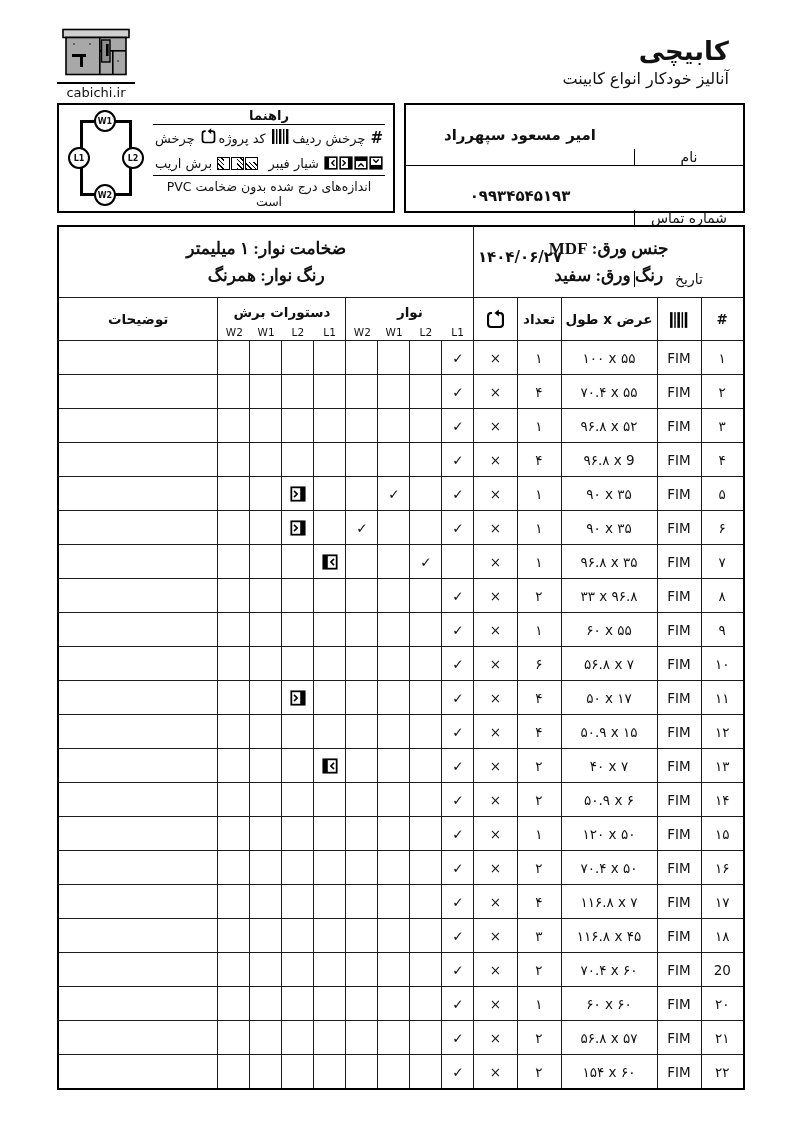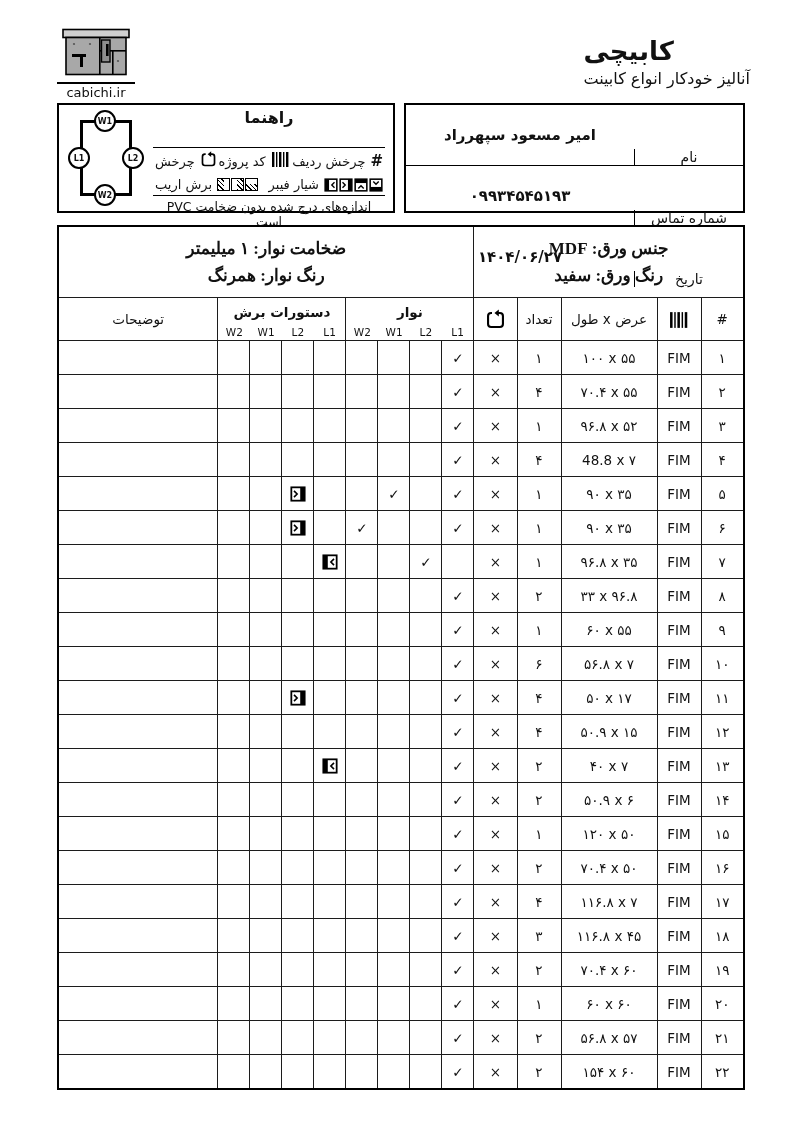--- a/index.html
+++ b/index.html
@@ -1,37 +1,37 @@
 <!DOCTYPE html>
 <html lang="fa"><head>
 <meta charset="utf-8">
 <style>
   html,body{margin:0;padding:0;background:#fff;}
   .page{position:relative;width:794px;height:1123px;background:#fff;overflow:hidden;
         font-family:"DejaVu Sans","Liberation Sans",sans-serif;color:#111;direction:rtl;}
 
   
-  .brand{position:absolute;top:36px;right:44px;text-align:left;}
+  .brand{position:absolute;top:36px;right:65px;text-align:right;}
   .brand-title{font-size:26px;font-weight:700;line-height:1.2;}
   .brand-sub{font-size:16px;margin-top:2px;}
   .logo{position:absolute;top:28px;left:57px;width:78px;text-align:center;}
   .logo-text{border-top:2px solid #000;font-size:13px;direction:ltr;margin-top:1px;padding-top:1px;}
 
   
   .top-boxes{position:absolute;top:103px;left:57px;width:688px;height:110px;display:flex;gap:9px;}
   .info-box{width:341px;border:2.5px solid #000;box-sizing:border-box;display:flex;flex-direction:column;}
   .info-row{flex:1;display:flex;align-items:stretch;}
   .info-row + .info-row{border-top:1.5px solid #000;}
   .info-label{width:108px;border-left:1.5px solid #000;display:flex;align-items:center;justify-content:center;font-size:14px;margin-top:44px;}
   .info-value{flex:1;display:flex;align-items:center;justify-content:center;font-size:15px;font-weight:700;}
   .ltr{direction:ltr;unicode-bidi:embed;}
 
   .legend-box{flex:1;border:2.5px solid #000;box-sizing:border-box;display:flex;}
   .legend-content{flex:1;padding:3px 8px 2px 4px;display:flex;flex-direction:column;}
-  .legend-title{text-align:center;font-weight:700;font-size:16px;border-bottom:1.5px solid #000;padding-bottom:20px;}
+  .legend-title{text-align:center;font-weight:700;font-size:13px;border-bottom:1.5px solid #000;padding-bottom:1px;}
   .legend-row{display:flex;justify-content:space-between;align-items:center;padding:3px 2px;font-size:13px;flex:1;}
   .legend-item{display:flex;align-items:center;gap:5px;}
   .icon-group{display:flex;align-items:center;gap:1px;direction:ltr;}
   .legend-note{border-top:1.5px solid #000;text-align:center;font-size:12.5px;padding-top:3px;}
   .hash{font-weight:700;font-size:15px;}
 
   
   .diagram{position:relative;width:84px;margin:4px 2px 4px 4px;}
   .diag-rect{position:absolute;top:11px;bottom:11px;left:17px;right:15px;border:3px solid #000;}
   .circ{position:absolute;width:22px;height:22px;border:2px solid #000;border-radius:50%;background:#fff;
@@ -47,21 +47,21 @@
   .b-left::before{left:0;top:0;width:55%;height:100%;}
   .b-right::before{right:0;top:0;width:55%;height:100%;}
   .b-bottom::before{left:0;bottom:0;width:100%;height:55%;}
 
   
   .cutlist-wrap{position:absolute;top:225px;left:57px;width:688px;}
   table.cutlist{width:100%;border-collapse:collapse;table-layout:fixed;direction:rtl;border:2.5px solid #000;}
   .cutlist td,.cutlist th{border:1.5px solid #1c1c1c;padding:0;text-align:center;vertical-align:middle;overflow:hidden;}
   .sheet-info-cell{height:70px;font-size:17px;font-weight:700;font-family:Liberation Serif, serif;}
   .sheet-info-cell div{margin:6px 0;}
-  .hdr{height:42px;font-size:13.5px;font-weight:400;margin-left:40px;}
+  .hdr{height:42px;font-size:13.5px;font-weight:700;margin-left:40px;}
   .group-hdr{display:flex;flex-direction:column;justify-content:center;height:42px;}
   .group-title{font-size:13.5px;font-weight:700;flex:1;display:flex;align-items:center;justify-content:center;}
   .sub-labels{display:flex;direction:rtl;font-size:10.5px;font-weight:400;padding-bottom:2px;}
   .sub-labels span{flex:1;direction:ltr;}
   .cutlist tbody td{height:33px;font-size:13.5px;}
   td.mark{font-size:15px;}
   td.code-cell{font-size:13px;direction:ltr;}
   td.dims-cell{font-size:13.5px;direction:ltr;}
   .icon-cell svg{vertical-align:middle;}
 </style>
@@ -315,21 +315,21 @@
             <td class="mark"></td>
             <td class="icon-cell"></td>
             <td class="icon-cell"></td>
             <td class="icon-cell"></td>
             <td class="icon-cell"></td>
             <td></td>
           </tr>
           <tr>
             <td>۴</td>
             <td class="code-cell">FIM</td>
-            <td class="dims-cell">48.8 x ۷</td>
+            <td class="dims-cell">۹۶.۸ x 9</td>
             <td>۴</td>
             <td class="mark">×</td>
             <td class="mark">✓</td>
             <td class="mark"></td>
             <td class="mark"></td>
             <td class="mark"></td>
             <td class="icon-cell"></td>
             <td class="icon-cell"></td>
             <td class="icon-cell"></td>
             <td class="icon-cell"></td>
@@ -573,21 +573,21 @@
             <td class="mark"></td>
             <td class="mark"></td>
             <td class="mark"></td>
             <td class="icon-cell"></td>
             <td class="icon-cell"></td>
             <td class="icon-cell"></td>
             <td class="icon-cell"></td>
             <td></td>
           </tr>
           <tr>
-            <td>۱۹</td>
+            <td>20</td>
             <td class="code-cell">FIM</td>
             <td class="dims-cell">۷۰.۴ x ۶۰</td>
             <td>۲</td>
             <td class="mark">×</td>
             <td class="mark">✓</td>
             <td class="mark"></td>
             <td class="mark"></td>
             <td class="mark"></td>
             <td class="icon-cell"></td>
             <td class="icon-cell"></td>

